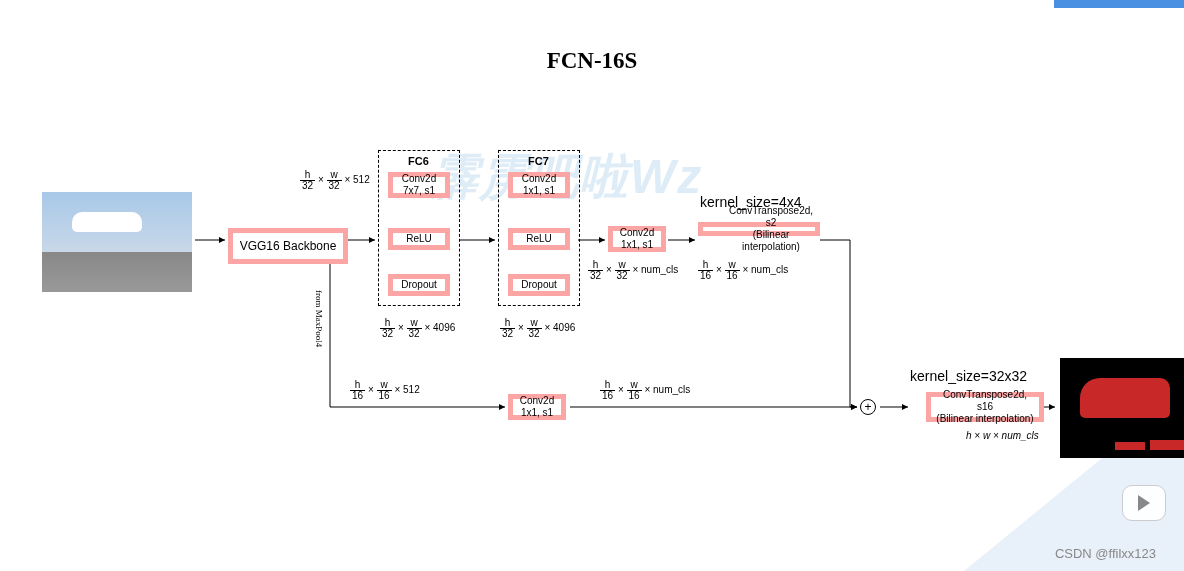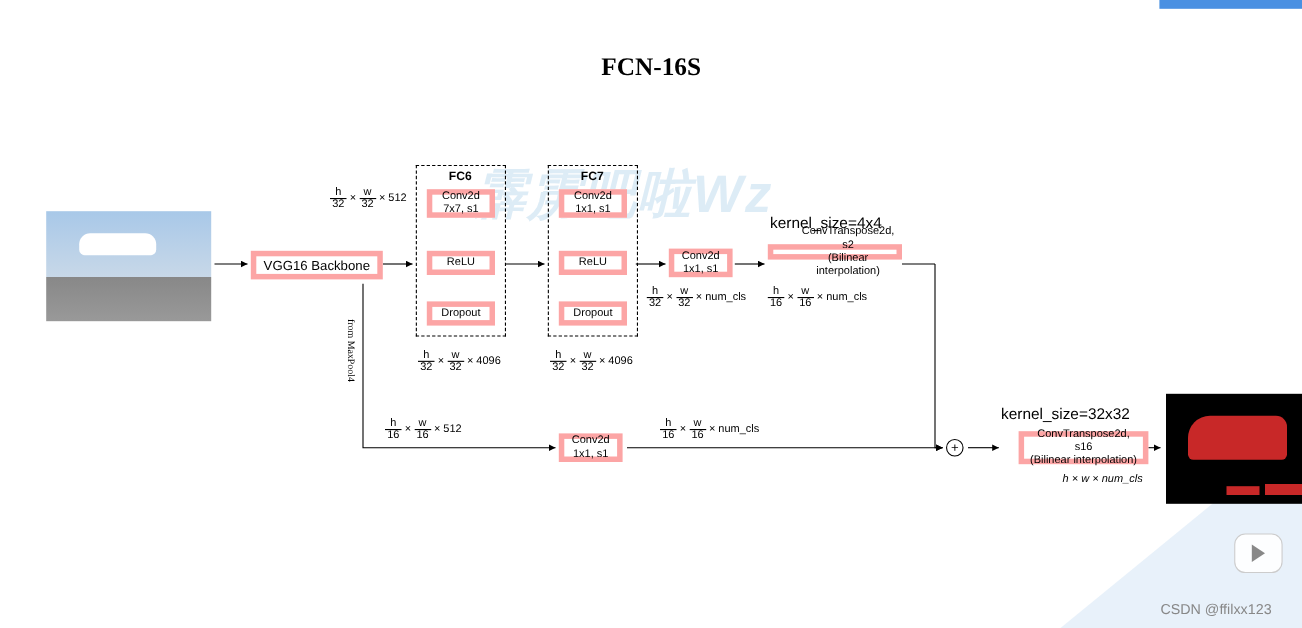--- a/index.html
+++ b/index.html
@@ -64,21 +64,21 @@
     <line x1="820" y1="100" x2="850" y2="100" stroke="#000"></line>
     <path d="M850,100 L850,267 L857,267" stroke="#000" fill="none" marker-end="url(#ah)"></path>
     <path d="M330,118 L330,267 L505,267" stroke="#000" fill="none" marker-end="url(#ah)"></path>
     <line x1="570" y1="267" x2="857" y2="267" stroke="#000" marker-end="url(#ah)"></line>
     <line x1="880" y1="267" x2="908" y2="267" stroke="#000" marker-end="url(#ah)"></line>
     <line x1="1030" y1="267" x2="1055" y2="267" stroke="#000" marker-end="url(#ah)"></line>
   </svg>
 
   <div class="img-in" style="left:42px; top:52px;"></div>
 
-  <div class="el box" style="left:228px; top:88px; width:120px; height:26px; font-size:12px;">VGG16 Backbone</div>
+  <div class="el box" style="left:228px; top:88px; width:120px; height:36px; font-size:12px;">VGG16 Backbone</div>
   <div class="el label" style="left:300px; top:30px;">
     <span class="frac"><span class="n">h</span><span class="d">32</span></span> × <span class="frac"><span class="n">w</span><span class="d">32</span></span> × 512
   </div>
   <div class="el vlabel" style="left:324px; top:150px;">from MaxPool4</div>
 
   <div class="el dashed" style="left:378px; top:10px; width:82px; height:156px;"></div>
   <div class="el label" style="left:408px; top:15px; font-weight:bold; font-size:11px;">FC6</div>
   <div class="el box" style="left:388px; top:32px; width:62px; height:26px; white-space:pre-line;">Conv2d
 7x7, s1</div>
   <div class="el box" style="left:388px; top:88px; width:62px; height:22px;">ReLU</div>

